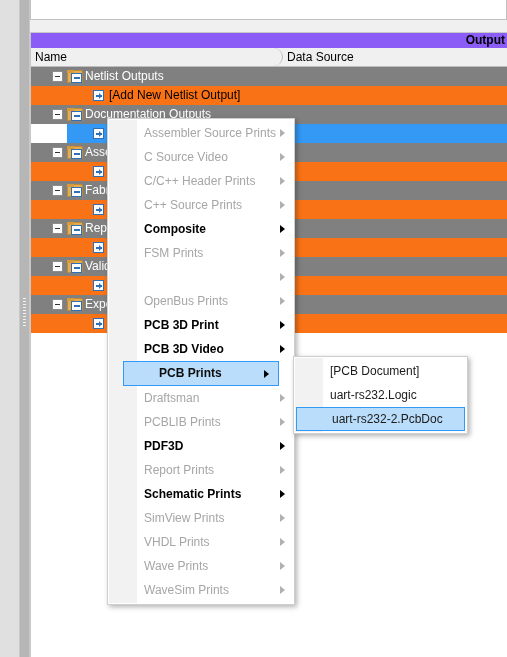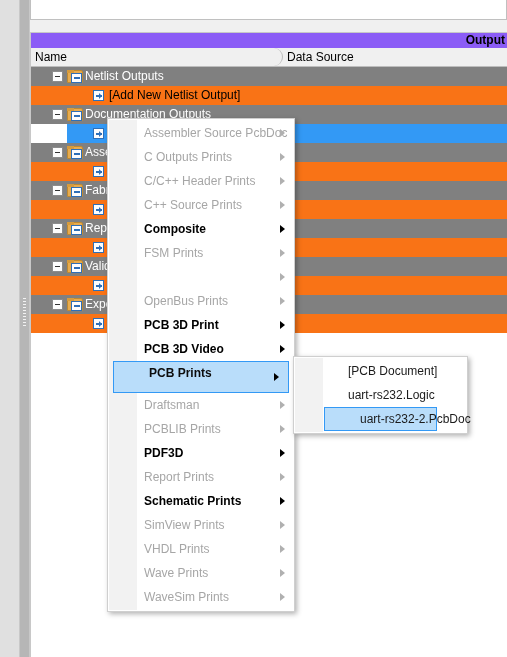--- a/index.html
+++ b/index.html
@@ -249,25 +249,25 @@
     font-size: 12px;
     color: #a6a6a6;
     white-space: nowrap;
     box-sizing: border-box;
     z-index: 2;
   }
   .menu-item.enabled { color: #000000; font-weight: bold; }
   .menu-item.highlighted {
     background: #b9ddfa;
     border: 1px solid #3399f5;
-    margin: 0 5px;
+    margin: 0 15px;
     padding-left: 35px;
     color: #0d0d0d;
     font-weight: bold;
-    height: 32px;
+    height: 25px;
     line-height: 22px;
   }
   .menu-arrow {
     position: absolute;
     right: 9px; top: 50%;
     margin-top: -4px;
     width: 0; height: 0;
     border-left: 5px solid #b0b0b0;
     border-top: 4px solid transparent;
     border-bottom: 4px solid transparent;
@@ -277,21 +277,21 @@
 
   
   #sub-menu {
     position: absolute;
     left: 293px; top: 356px;
     width: 175px;
     background: #ffffff;
     border: 1px solid #cfcfcf;
     box-shadow: 2px 2px 5px rgba(0,0,0,0.30);
     box-sizing: border-box;
-    padding: 2px 18px;
+    padding: 2px 0;
     z-index: 60;
   }
   #sub-gutter {
     position: absolute;
     left: 1px; top: 1px;
     width: 28px; bottom: 1px;
     background: #f2f2f2;
   }
   .sub-item {
     position: relative;
@@ -300,21 +300,21 @@
     padding-left: 36px;
     font-size: 12px;
     color: #1b1b1b;
     white-space: nowrap;
     box-sizing: border-box;
     z-index: 2;
   }
   .sub-item.highlighted {
     background: #b9ddfa;
     border: 1px solid #3399f5;
-    margin: 0 12px;
+    margin: 0 2px;
     padding-left: 35px;
     line-height: 22px;
   }
 </style>
 </head>
 <body>
 
 <div id="left-gutter"></div>
 <div id="splitter-bar"></div>
 <div id="splitter-grip"></div>
@@ -424,22 +424,22 @@
       </div>
       <div class="row child">
         <div class="arrow-icon"></div>
         <span class="row-label">[Add New Export Output]</span>
       </div>
     </div>
 </div>
 
 <div id="context-menu">
   <div id="menu-gutter"></div>
-<div class="menu-item"><span class="label">Assembler Source PcbDoc</span><span class="menu-arrow"></span></div>
-    <div class="menu-item"><span class="label">C Outputs Prints</span><span class="menu-arrow"></span></div>
+<div class="menu-item"><span class="label">Assembler Source Prints</span><span class="menu-arrow"></span></div>
+    <div class="menu-item"><span class="label">C Source Video</span><span class="menu-arrow"></span></div>
     <div class="menu-item"><span class="label">C/C++ Header Prints</span><span class="menu-arrow"></span></div>
     <div class="menu-item"><span class="label">C++ Source Prints</span><span class="menu-arrow"></span></div>
     <div class="menu-item enabled"><span class="label">Composite</span><span class="menu-arrow"></span></div>
     <div class="menu-item"><span class="label">FSM Prints</span><span class="menu-arrow"></span></div>
     <div class="menu-item"><span class="menu-arrow"></span></div>
     <div class="menu-item"><span class="label">OpenBus Prints</span><span class="menu-arrow"></span></div>
     <div class="menu-item enabled"><span class="label">PCB 3D Print</span><span class="menu-arrow"></span></div>
     <div class="menu-item enabled"><span class="label">PCB 3D Video</span><span class="menu-arrow"></span></div>
     <div class="menu-item enabled highlighted"><span class="label">PCB Prints</span><span class="menu-arrow"></span></div>
     <div class="menu-item"><span class="label">Draftsman</span><span class="menu-arrow"></span></div>

